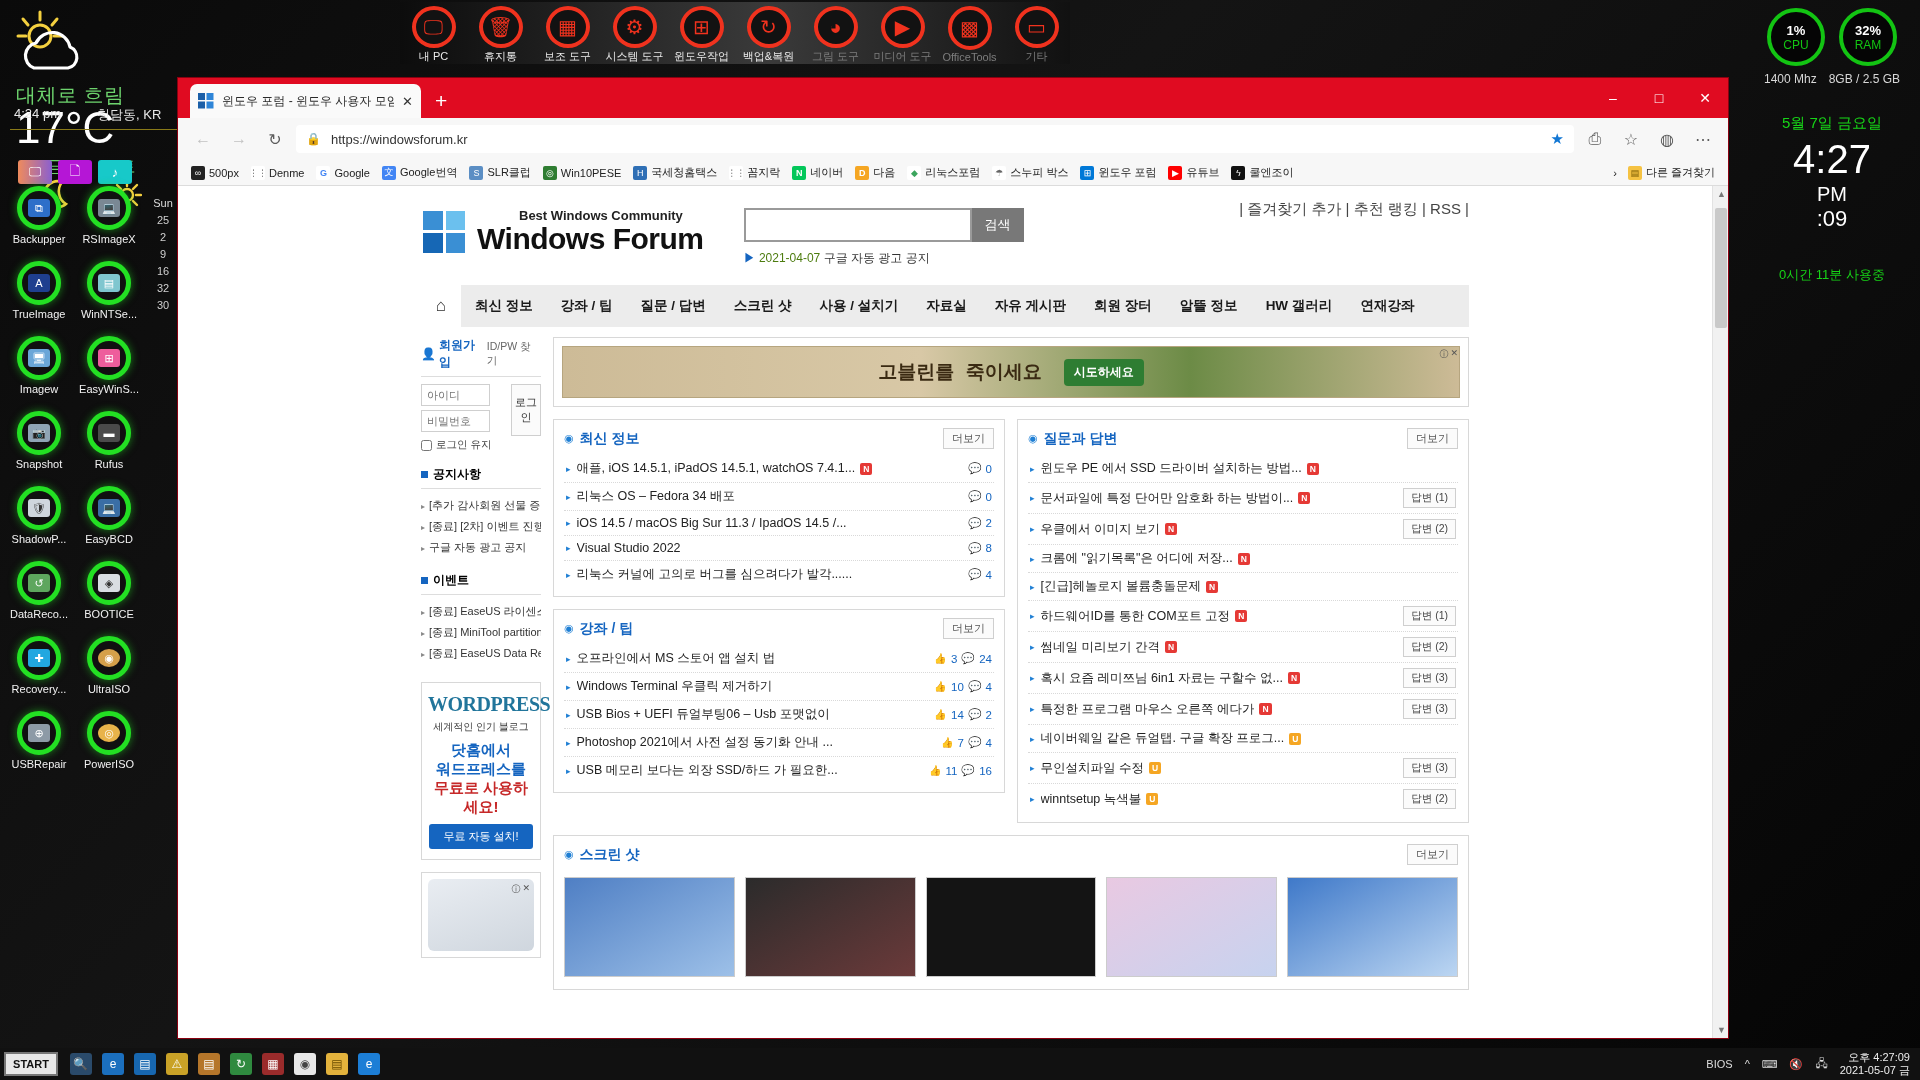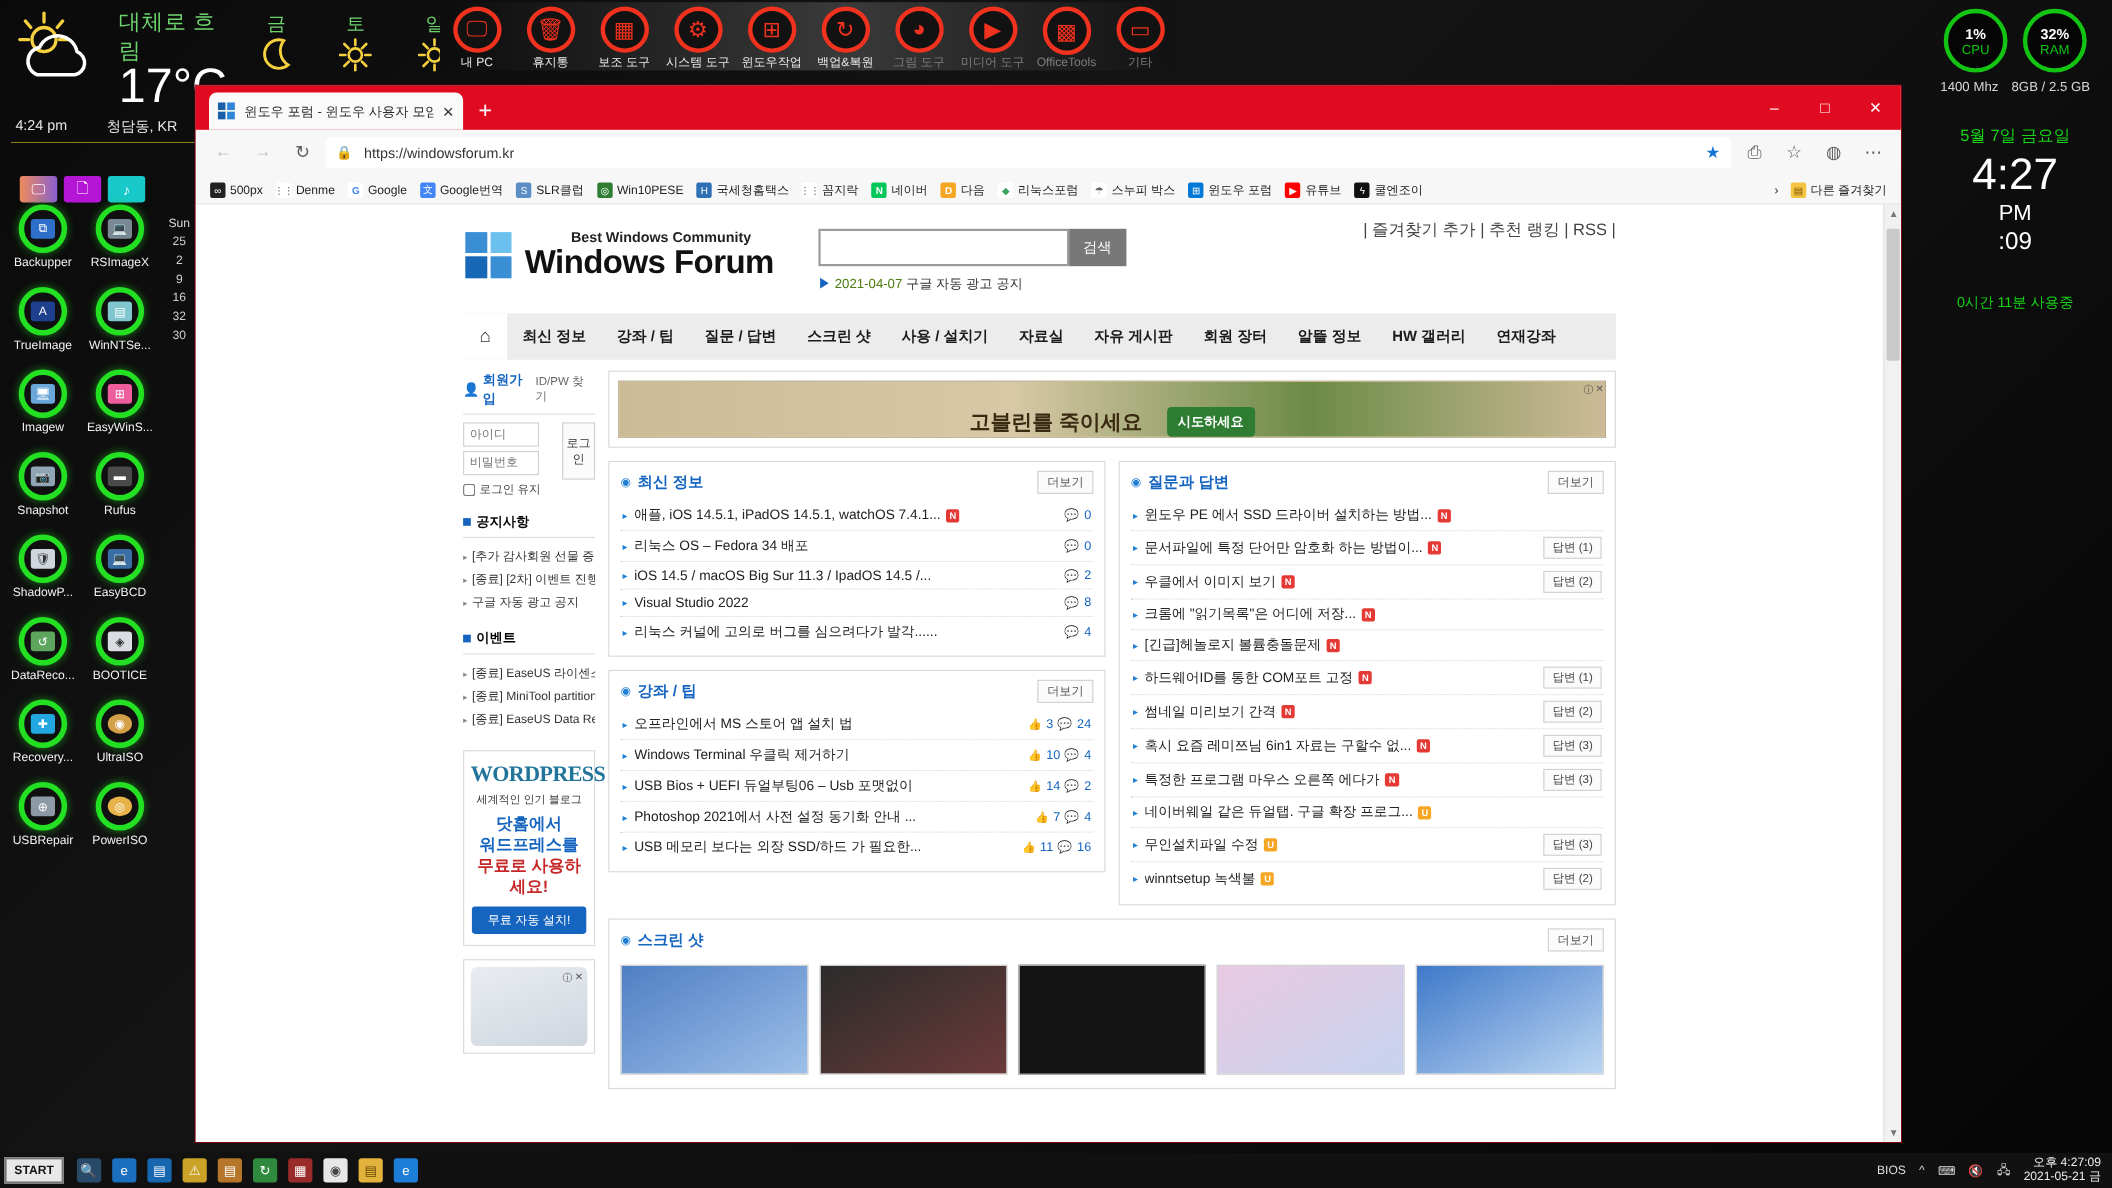--- a/index.html
+++ b/index.html
@@ -7,21 +7,21 @@
   body {
     font-family: "Liberation Sans", sans-serif;
     background:#000;
     position:relative;
   }
   
   #desktop { position:absolute; inset:0; background:linear-gradient(135deg,#0a0a0a 0%,#141414 40%,#050505 100%); }
 
   
   #weather { position:absolute; left:10px; top:6px; width:390px; height:122px; color:#fff; }
-  #weather .wrow { display:flex; align-items:flex-start; }
+  #weather .wrow { display:flex; align-items:flex-start;flex-direction:column; }
   .wx-icon { width:92px; height:76px; position:relative; }
   .wx-temp-wrap { padding-left:6px; }
   .wx-cond { color:#6dd36d; font-size:20px; letter-spacing:.5px; }
   .wx-temp { font-size:44px; line-height:46px; font-weight:300; margin-top:-4px; }
   .wx-days { display:flex; gap:30px; margin-left:24px; margin-top:4px; }
   .wx-day { text-align:center; width:42px; }
   .wx-day .d { color:#6dd36d; font-size:17px; }
   .wx-day .g { font-size:30px; line-height:40px; }
   #weather .wfoot { position:absolute; left:4px; bottom:4px; display:flex; gap:36px; font-size:13px; color:#e8e8e8; }
   #weather .wline { position:absolute; left:0; bottom:-2px; width:430px; height:1px; background:#8a7a18; }
@@ -157,22 +157,22 @@
   .loginfields input { width:100%; height:22px; border:1px solid #cfcfcf; font-size:11px; padding:0 5px; margin-bottom:4px; outline:none;}
   .loginbtn { width:30px; border:1px solid #cfcfcf; background:#fbfbfb; font-size:11px; color:#333; }
   .keep { font-size:10.5px; color:#444; margin-top:2px; display:flex; align-items:center; gap:4px;}
   .sec-h { font-size:12px; font-weight:bold; color:#000000; margin:14px 0 6px; border-bottom:1px solid #ddd; padding-bottom:5px;font-family:Liberation Mono, monospace; }
   .sec-h .sq { display:inline-block; width:7px;height:7px;background:#1565c0; margin-right:5px; }
   .lrow { font-size:11px; color:#333; padding:3px 0; white-space:nowrap; overflow:hidden; }
   .lrow .car { color:#888; margin-right:4px; font-size:8px; }
 
   
   .adbar { border:1px solid #d8d8d8; background:#fff; padding:8px; margin-bottom:12px; position:relative;}
-  .adimg { height:52px; background:linear-gradient(90deg,#cdbb97,#d8c8a6 40%,#6c8b46 70%,#cdbb97); display:flex; align-items:flex-end; justify-content:center;
-           color:#3a2a12; font-weight:bold; font-size:19px; border:1px solid #b6a57f; }
+  .adimg { height:52px; background:linear-gradient(90deg,#cdbb97,#d8c8a6 40%,#6c8b46 70%,#cdbb97); display:flex; align-items:center; justify-content:center;
+           color:#3a2a12; font-weight:bold; font-size:19px; border:1px solid #b6a57f;font-family:Liberation Mono, monospace; }
   .adcorner { position:absolute; right:10px; top:10px; display:flex; gap:2px; font-size:9px; color:#555;}
   .adcta { background:#2e7d32; color:#fff; font-size:12px; padding:5px 10px; border-radius:4px; margin-left:22px;}
 
   .wp-ad { border:1px solid #d8d8d8; background:#fff; text-align:center; padding:10px 6px; }
   .wp-title { font-family:"Liberation Serif", serif; font-size:20px; font-weight:bold; color:#21759b; letter-spacing:-.5px; }
   .wp-sub { font-size:10px; color:#333; margin:4px 0 6px; }
   .wp-lines { color:#1565c0; font-weight:bold; font-size:15px; line-height:19px; }
   .wp-lines .red { color:#c62828; }
   .wp-btn { display:inline-block; margin-top:8px; background:#1565c0; color:#fff; font-size:11px; padding:5px 14px; border-radius:3px;}
 
@@ -931,17 +931,17 @@
       <div class="tb-ico" style="background:#1c7ed6">e</div>
     </div>
     <div class="tray">
       <span>BIOS</span>
       <span>^</span>
       <span>⌨</span>
       <span>🔇</span>
       <span>🖧</span>
       <span class="tray-clock">
         <div>오후 4:27:09</div>
-        <div>2021-05-21 금</div>
+        <div>2021-05-07 금</div>
       </span>
     </div>
   </div>
 </div>
 
 </body></html>

